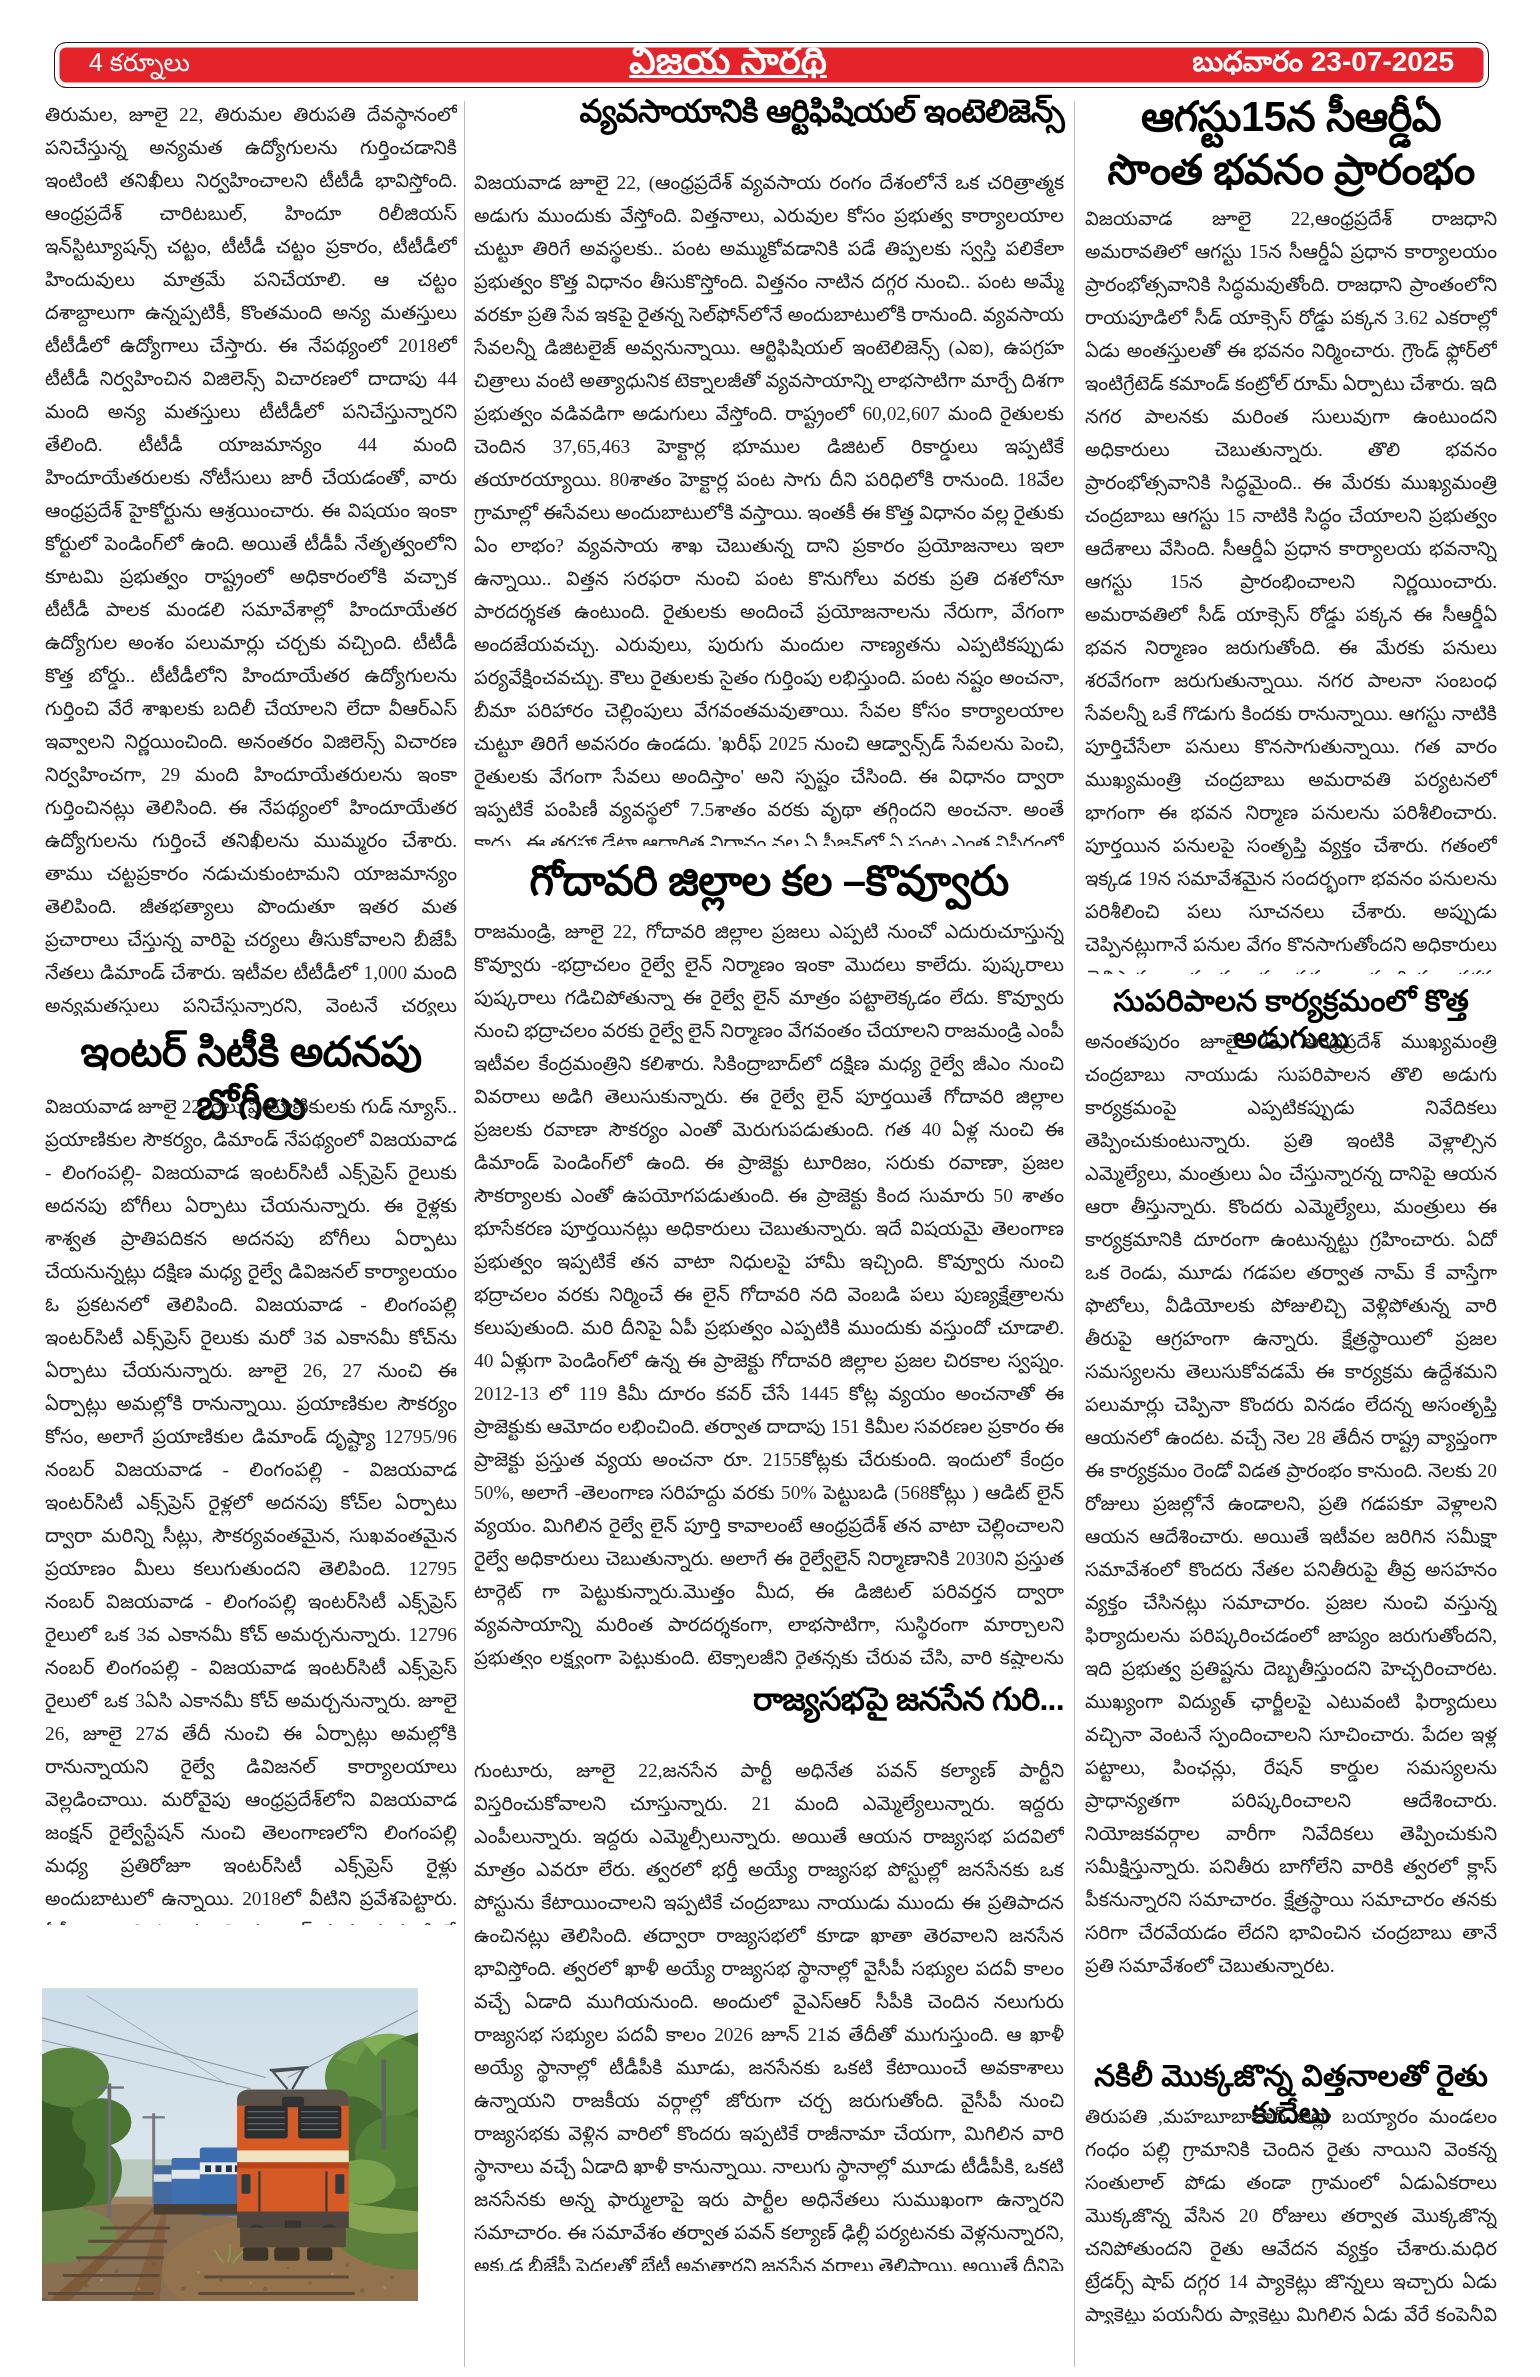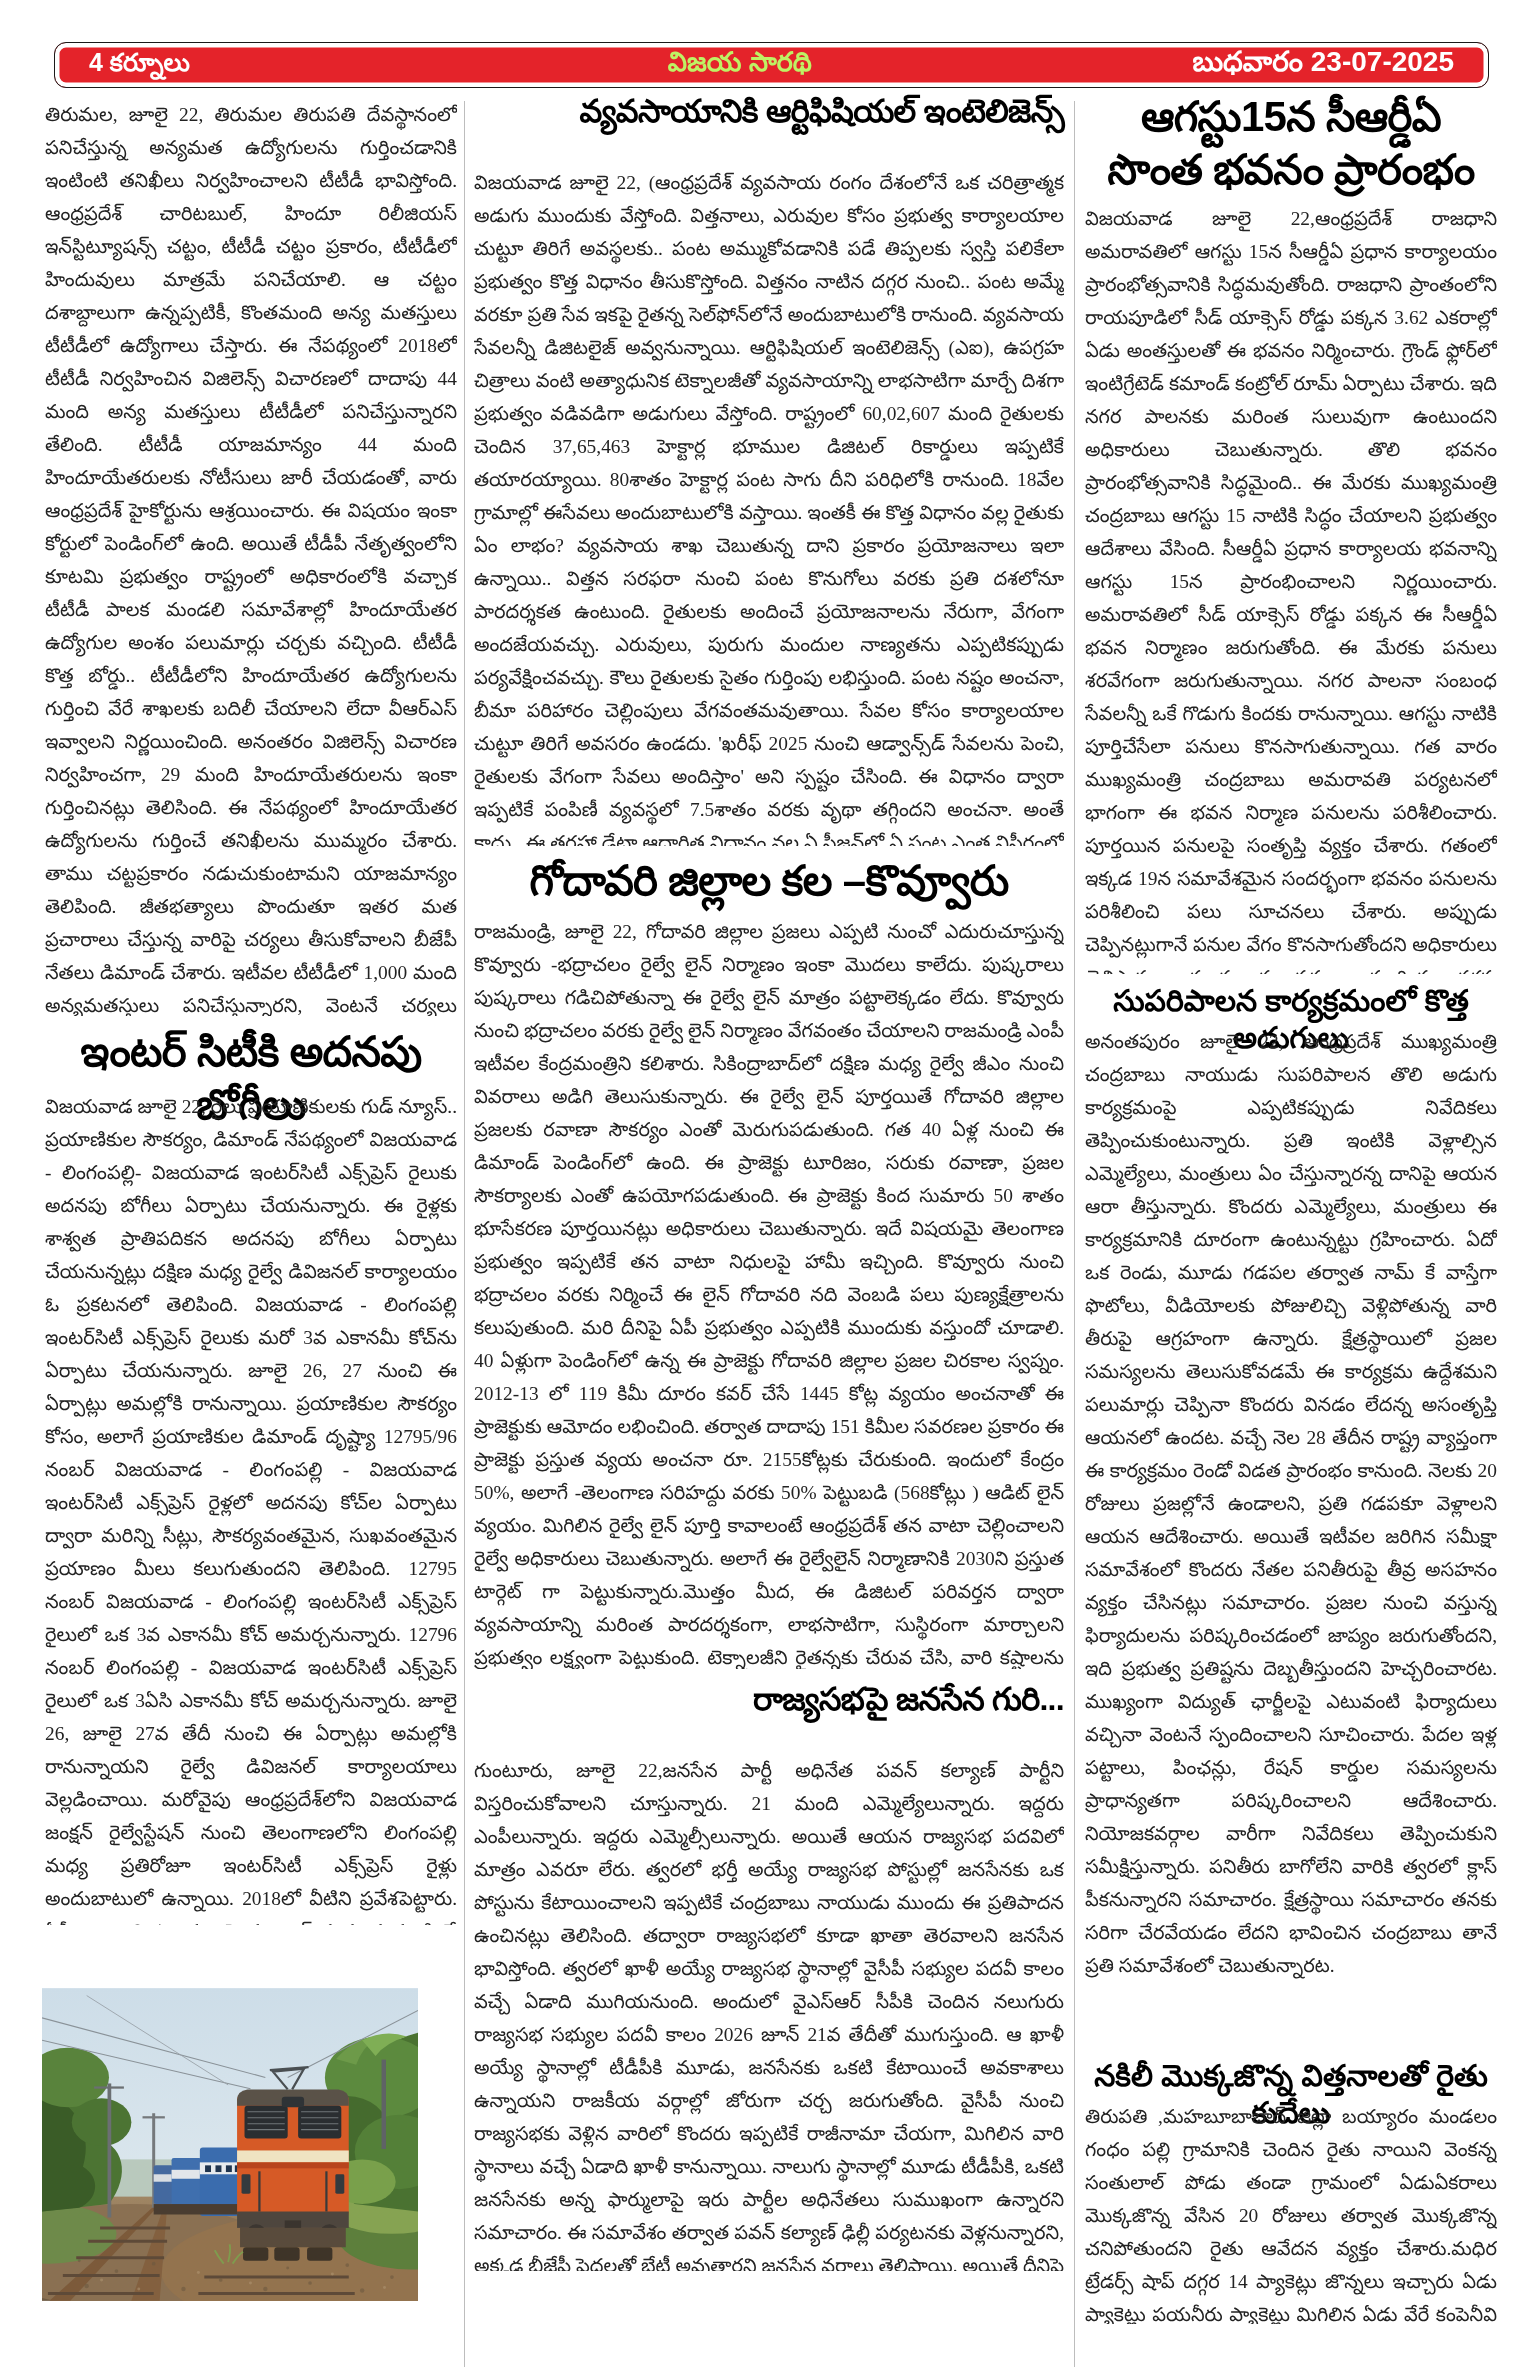--- a/index.html
+++ b/index.html
@@ -7,23 +7,23 @@
     width:1541px;height:2377px;position:relative;background:#ffffff;
     font-family:"Liberation Serif", serif;color:#1c1c1c;overflow:hidden;
   }
   .masthead{
     position:absolute;left:54px;top:42px;width:1435px;height:46px;
     background:#e4232a;border:1.5px solid #1a1a1a;border-radius:12px;
     box-shadow:inset 0 0 0 4.5px #ffffff;
     display:flex;align-items:center;justify-content:space-between;
     padding:0 34px;box-sizing:border-box;
   }
-  .masthead .pg{color:#ffffff;font-weight:bold;font-size:25px;font-family:"Liberation Sans",sans-serif;}
-  .masthead .title{color:#bef264;font-weight:bold;font-size:27px;font-family:"Liberation Sans",sans-serif;
-    position:absolute;left:50%;transform:translateX(-72%);}
+  .masthead .pg{color:#ffffff;font-weight:normal;font-size:25px;font-family:"Liberation Sans",sans-serif;}
+  .masthead .title{color:#ffffff;font-weight:bold;font-size:37px;font-family:"Liberation Sans",sans-serif;
+    position:absolute;left:50%;transform:translateX(-72%);text-decoration:underline;}
   .masthead .date{color:#ffffff;font-weight:bold;font-size:28px;font-family:"Liberation Sans",sans-serif;}
   .vrule{position:absolute;top:101px;height:2266px;width:0.7px;background:#bdbdbd;}
   .col{position:absolute;box-sizing:border-box;}
   .headline{font-weight:bold;color:#000;text-align:center;font-family:"Liberation Sans",sans-serif;
     line-height:1.25;letter-spacing:-0.7px;}
   .body-txt{font-size:19.4px;line-height:33px;text-align:justify;color:#222;overflow:hidden;}
   .h-xl{font-size:32px;text-align:right;}
   .h-lg{font-size:42px;}
   .h-md{font-size:34px;}
   .h-sub{font-size:30px;letter-spacing:0;}

